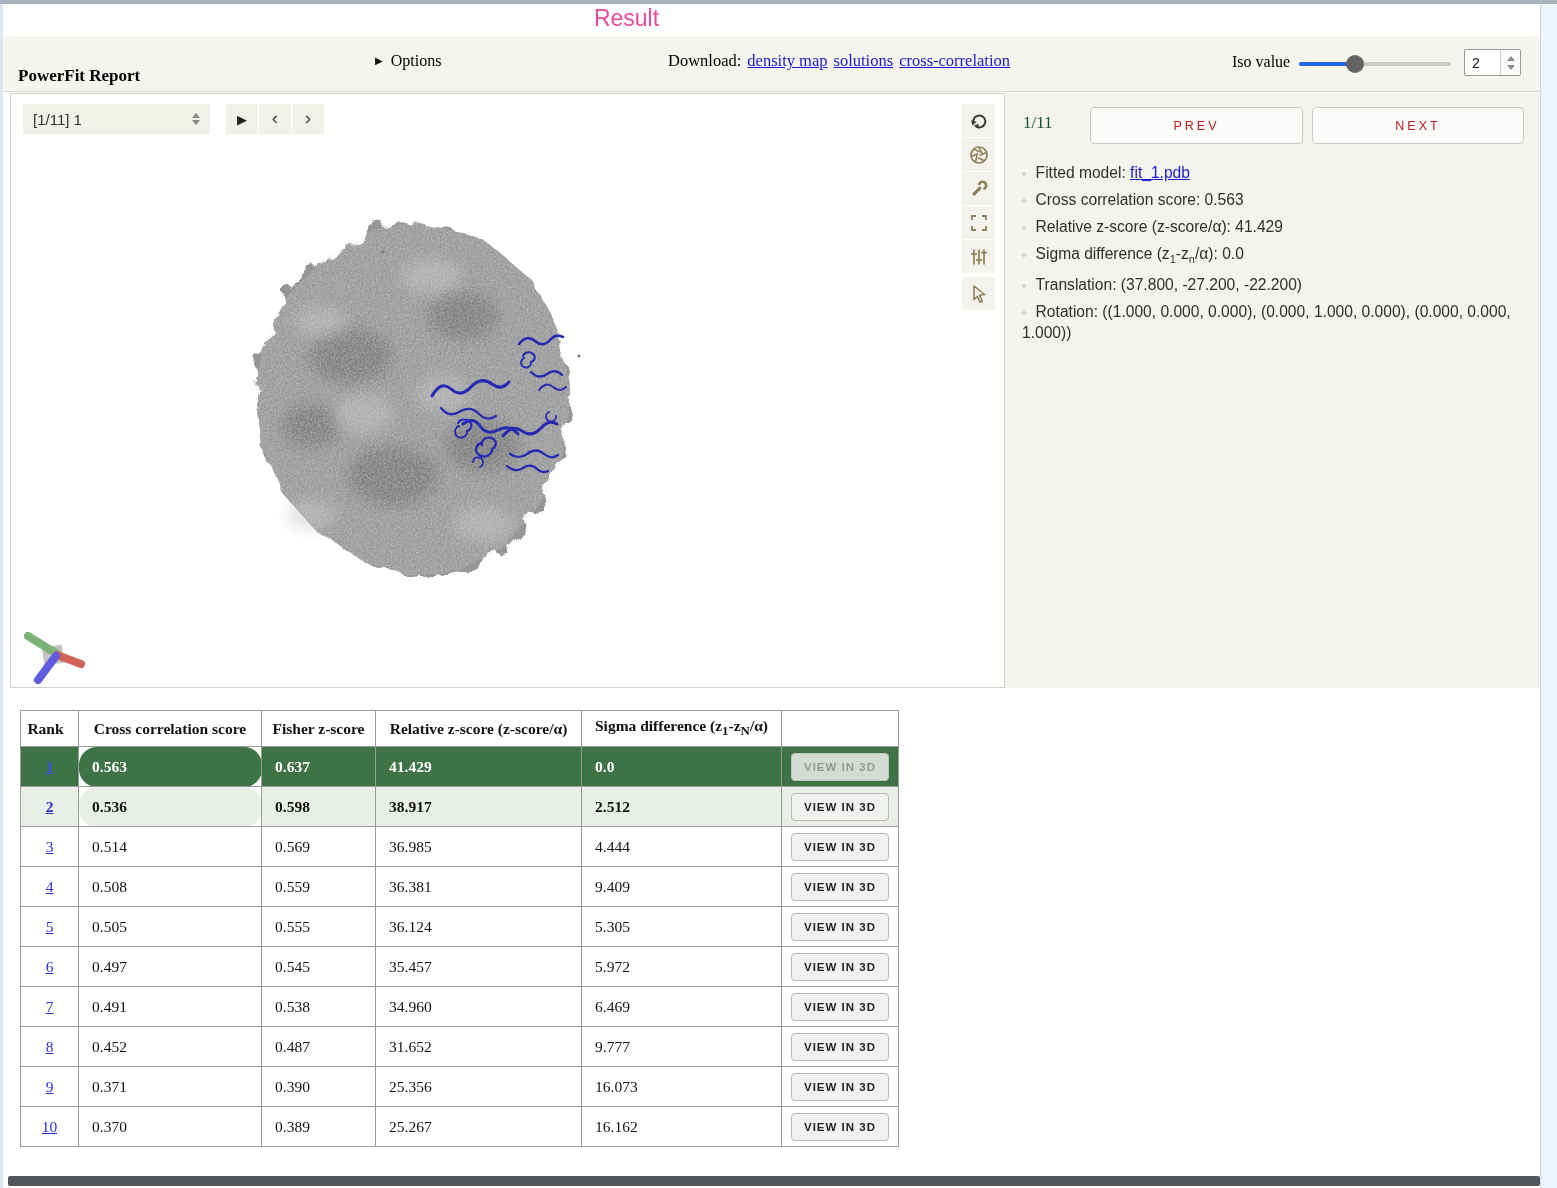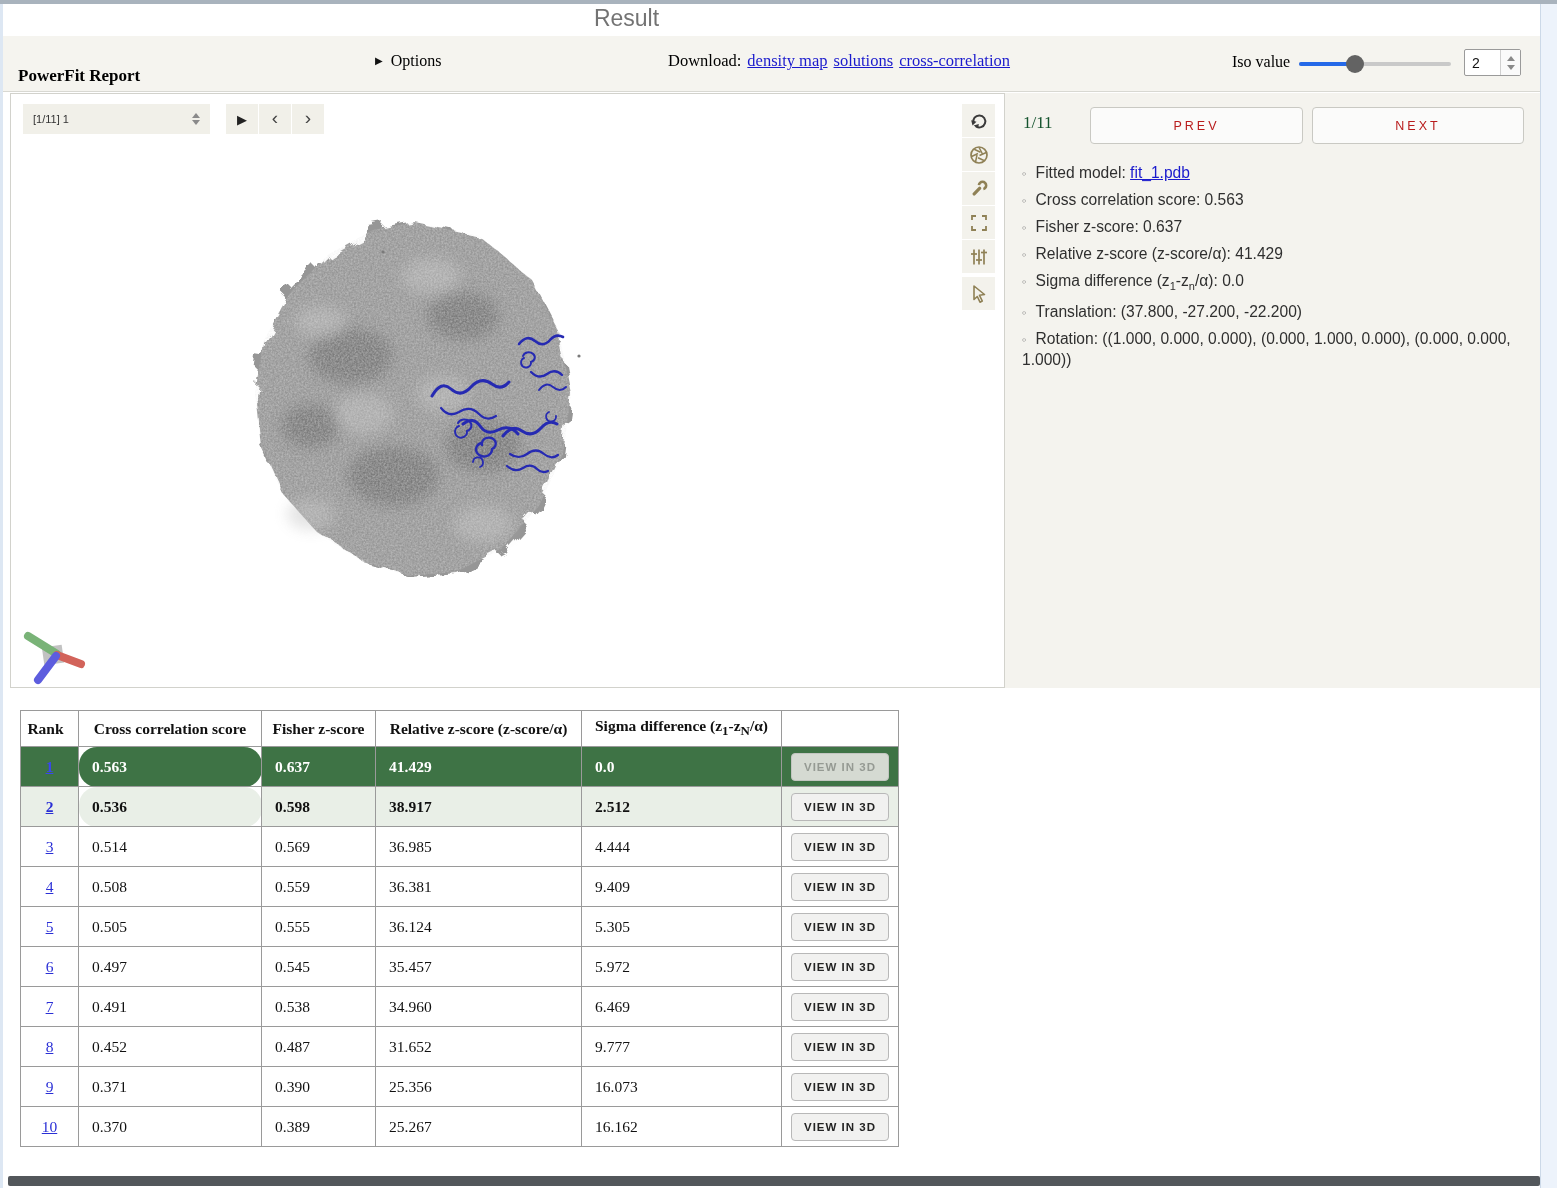--- a/index.html
+++ b/index.html
@@ -11,21 +11,21 @@
     color: #222;
     overflow: hidden;
   }
   
   .top-edge   { position:absolute; left:0; top:0; width:1557px; height:4px; background:#a9b3bd; }
   .left-edge  { position:absolute; left:0; top:4px; width:3px; height:1184px; background:#dde7f3; }
   .v-scrollbar{ position:absolute; right:0; top:4px; width:17px; height:1184px; background:#edf3fb; border-left:1px solid #ccd9e8; }
   .bottom-bar { position:absolute; left:8px; top:1176px; width:1532px; height:10px; background:#53575b; border-radius:2px; }
 
   .page-title { position:absolute; top:5px; left:0; width:1253px; text-align:center;
-                font-size:23px; color:#737373; }
+                font-size:23px; color:#ec4899; }
 
   
   .header-bar { position:absolute; left:3px; top:36px; width:1537px; height:56px;
                 background:#f5f4ef; border-bottom:1px solid #d8d8d2;
                 font-family:"Liberation Serif","DejaVu Serif",serif; }
   .brand      { position:absolute; left:15px; top:16px; font-weight:bold; font-size:17px; color:#000;margin-top:14px; }
   .options    { position:absolute; left:372px; top:16px; font-size:16px; color:#000; cursor:pointer; }
   .options .tri { font-size:10px; margin-right:8px; position:relative; top:-2px; color:#111; }
   .download   { position:absolute; left:665px; top:15px; font-size:16.5px; color:#000; }
   .download a { color:#1a1acd; text-decoration:underline; margin-left:6px; cursor:pointer; }
@@ -42,21 +42,21 @@
   .iso-input .spin { width:20px; height:100%; border-left:1px solid #d0d0d0; display:flex;
                      flex-direction:column; align-items:center; justify-content:center; gap:4px; background:#fafafa; }
   .tri-up   { width:0; height:0; border-left:4px solid transparent; border-right:4px solid transparent; border-bottom:5px solid #8a8a8a; }
   .tri-down { width:0; height:0; border-left:4px solid transparent; border-right:4px solid transparent; border-top:5px solid #8a8a8a; }
 
   
   .viewer { position:absolute; left:10px; top:93px; width:995px; height:595px;
             background:#fff; border:1px solid #d2d2cc; }
   .scene  { position:absolute; left:0; top:0; }
   .frame-select { position:absolute; left:12px; top:10px; width:187px; height:30px; background:#f1f0e9;
-                  display:flex; align-items:center; padding:0 10px; font-size:11px; color:#333; cursor:pointer; }
+                  display:flex; align-items:center; padding:0 10px; font-size:15px; color:#333; cursor:pointer; }
   .frame-select .grow { flex:1; }
   .sel-arrows { display:flex; flex-direction:column; gap:2px; align-items:center; }
   .nav-group { position:absolute; left:215px; top:10px; height:30px; display:flex; gap:1px; }
   .vbtn { width:32px; height:30px; background:#f1f0e9; border:none; display:flex; align-items:center;
           justify-content:center; font-size:13px; color:#222; cursor:pointer; }
   .vbtn.chev { font-size:19px; color:#444; padding-bottom:3px; }
   .tool-col { position:absolute; left:951px; top:10px; width:33px; }
   .tbtn { width:33px; height:33px; background:#f3f2ec; border:none; margin-bottom:1px;
           display:flex; align-items:center; justify-content:center; cursor:pointer; }
   .tbtn.gap { margin-top:4px; }
@@ -274,21 +274,20 @@
   </div>
 </div>
 
 <div class="right-panel">
   <div class="pager">1/11</div>
   <button class="nav-btn prev">PREV</button>
   <button class="nav-btn next">NEXT</button>
   <div class="details" id="details-list">
       <div class="detail-item"><span class="bullet">◦</span>Fitted model: <a>fit_1.pdb</a></div>
       <div class="detail-item"><span class="bullet">◦</span>Cross correlation score: 0.563</div>
-      <div class="detail-item"><span class="bullet">◦</span>Fisher z-score: 0.637</div>
       <div class="detail-item"><span class="bullet">◦</span>Relative z-score (z-score/α): 41.429</div>
       <div class="detail-item"><span class="bullet">◦</span>Sigma difference (z<sub>1</sub>-z<sub>n</sub>/α): 0.0</div>
       <div class="detail-item"><span class="bullet">◦</span>Translation: (37.800, -27.200, -22.200)</div>
       <div class="detail-item"><span class="bullet">◦</span>Rotation: ((1.000, 0.000, 0.000), (0.000, 1.000, 0.000), (0.000, 0.000, 1.000))</div>
     </div>
 </div>
 
 <div class="table-wrap">
   <table>
     <thead>

